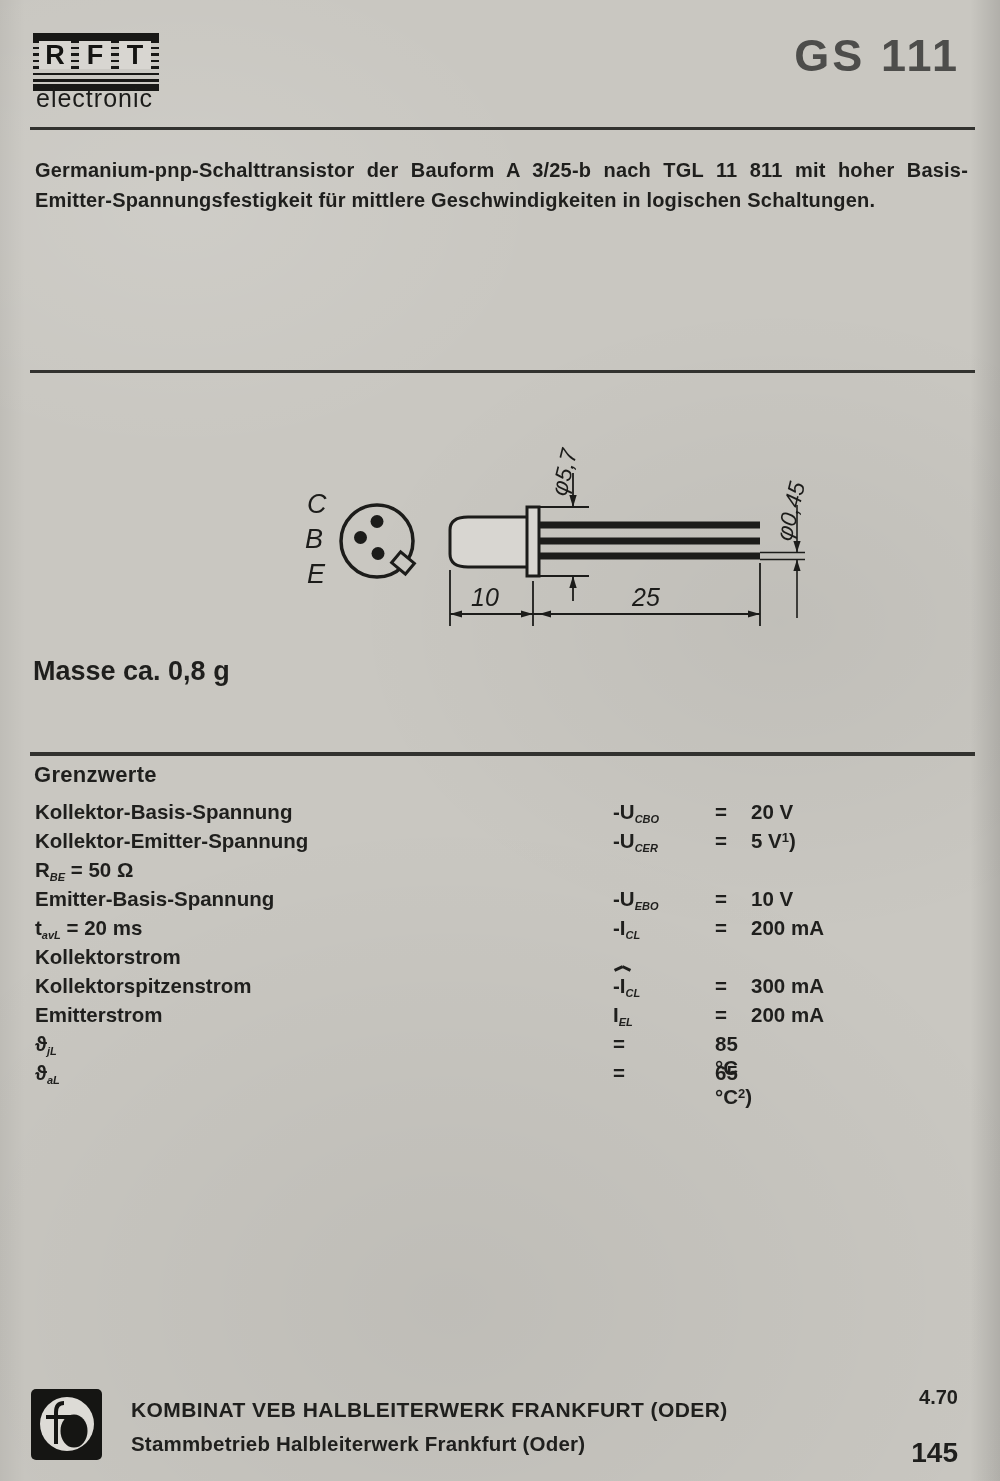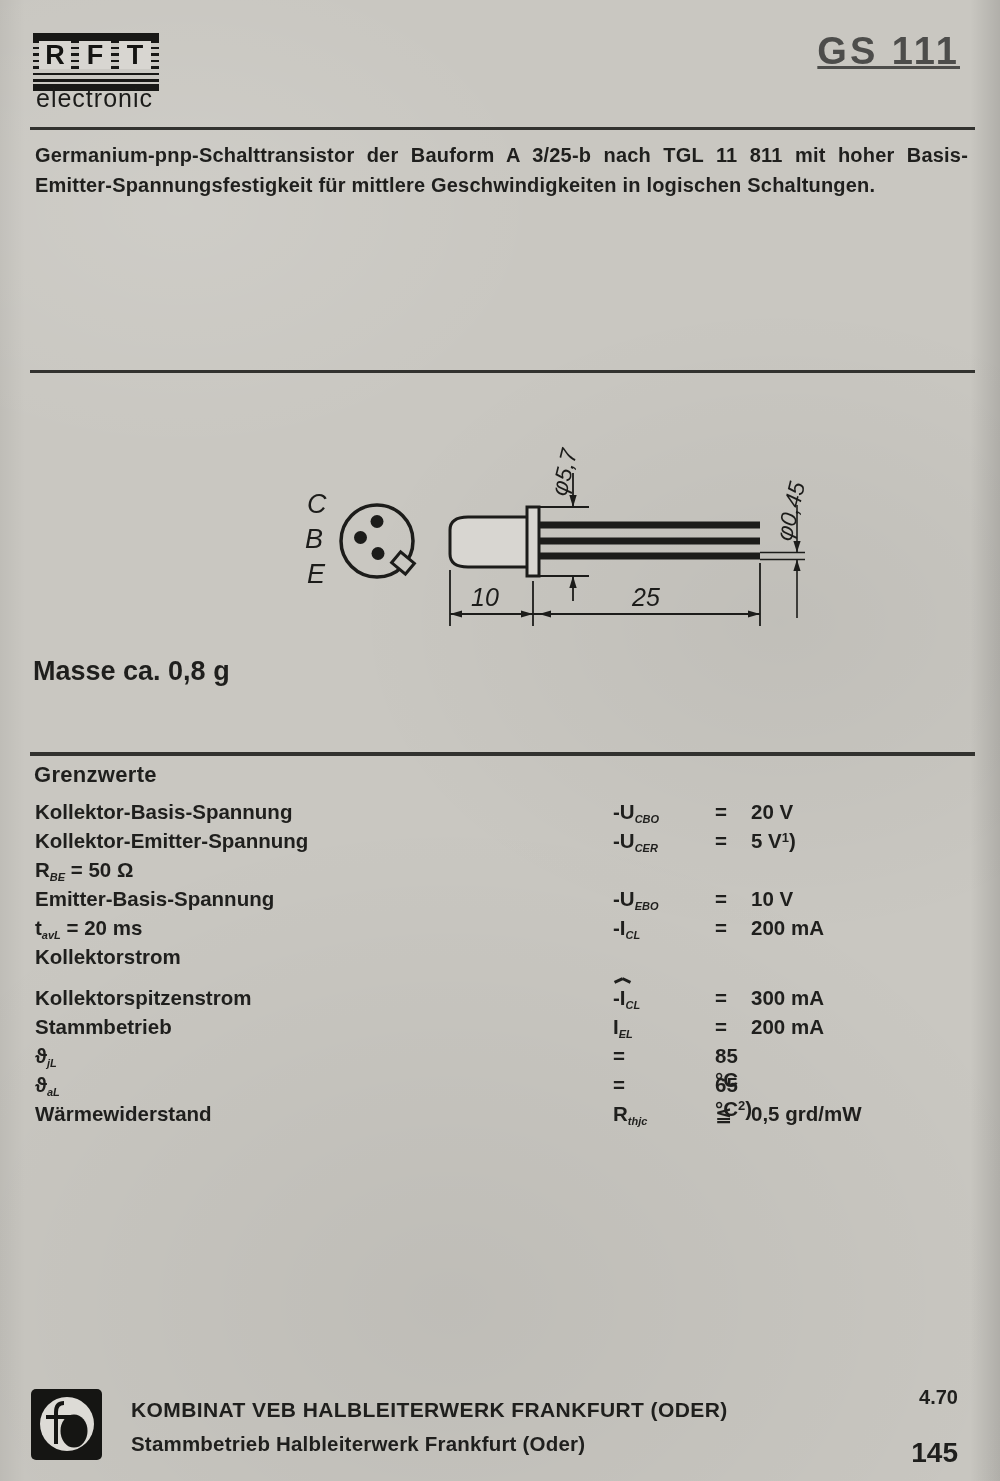--- a/index.html
+++ b/index.html
@@ -16,41 +16,41 @@
   .abs{position:absolute;}
 
   
   .rft-logo{left:33px;top:33px;width:126px;height:44px;border-top:7px solid #181816;border-bottom:7px solid #181816;}
   .rft-stripes{position:absolute;left:0;right:0;top:0;bottom:0;
     background:repeating-linear-gradient(180deg,#181816 0 2.5px,transparent 2.5px 6.5px);}
   .rft-letterbox{position:absolute;top:1px;width:32px;height:28px;background:#d8d6d1;
     display:flex;align-items:center;justify-content:center;font-weight:bold;font-size:27px;color:#141412;}
   .rft-l0{left:6px}.rft-l1{left:46px}.rft-l2{left:86px}
   .rft-sub{left:36px;top:84px;font-size:25px;letter-spacing:1px;color:#1b1b19;}
-  .product-title{right:40px;top:30px;font-size:38px;font-weight:bold;letter-spacing:3px;color:#4d4d4b;text-decoration:underline;}
+  .product-title{right:40px;top:30px;font-size:45px;font-weight:bold;letter-spacing:3px;color:#4d4d4b;}
   .rule{left:30px;width:945px;height:3px;background:#32322f;}
   .rule1{top:127px;} .rule2{top:370px;} .rule3{top:752px;height:4px;}
 
   
-  .description{left:35px;top:140px;width:933px;font-size:20px;font-weight:bold;
+  .description{left:35px;top:155px;width:933px;font-size:20px;font-weight:bold;
     line-height:30px;text-align:justify;letter-spacing:.2px;}
 
   
   .drawing{left:280px;top:430px;width:560px;height:240px;}
   .drawing text{fill:#1c1c1a;font-family:"Liberation Sans","DejaVu Sans",sans-serif;font-style:italic;}
 
   
   .mass-note{left:33px;top:656px;font-size:27px;font-weight:bold;}
   .gw-heading{left:34px;top:762px;font-size:22px;font-weight:bold;letter-spacing:.3px;}
 
   
   .gw-table{left:35px;top:800px;width:930px;}
   .gw-row{display:grid;grid-template-columns:578px 102px 36px 1fr;height:29px;align-items:baseline;
     font-size:20.5px;font-weight:bold;}
-  .gw-row.gap{margin-top:12px;}
+  .gw-row.gap{}
   .ssub{font-size:11px;font-weight:bold;vertical-align:-4px;letter-spacing:0;font-style:italic;}
   .fsup{font-size:13px;font-weight:bold;vertical-align:6px;}
   .gw-rel{text-align:left;}
   .hatwrap{position:relative;display:inline-block;}
   .hat{position:absolute;left:-5px;right:-5px;top:-10px;height:8px;}
   .hat::before,.hat::after{content:"";position:absolute;top:3px;width:58%;height:2.6px;background:#1f1f1d;}
   .hat::before{left:-4%;transform:rotate(-26deg);}
   .hat::after{right:-4%;transform:rotate(26deg);}
 
   
@@ -184,44 +184,38 @@
   </div>
 
   <div class="gw-row gap">
     <div class="gw-param"><span>Kollektorspitzenstrom</span><sub class="ssub"></sub><span></span></div>
     <div class="gw-sym"><span>-</span><span class="hatwrap"><span>I</span><span class="hat"></span></span><sub class="ssub">CL</sub></div>
     <div class="gw-rel">=</div>
     <div class="gw-val"><span>300 mA</span><sup class="fsup"></sup><span></span></div>
   </div>
 
   <div class="gw-row">
-    <div class="gw-param"><span>Stammbetrieb</span><sub class="ssub"></sub><span></span></div>
+    <div class="gw-param"><span>Emitterstrom</span><sub class="ssub"></sub><span></span></div>
     <div class="gw-sym"><span>I</span><span class="hatwrap"><span></span></span><sub class="ssub">EL</sub></div>
     <div class="gw-rel">=</div>
     <div class="gw-val"><span>200 mA</span><sup class="fsup"></sup><span></span></div>
   </div>
 
   <div class="gw-row">
     <div class="gw-sym"><span>ϑ</span><span class="hatwrap"><span></span></span><sub class="ssub">jL</sub></div>
     <div class="gw-rel">=</div>
     <div class="gw-val"><span>85 °C</span><sup class="fsup"></sup><span></span></div>
   </div>
 
   <div class="gw-row">
     <div class="gw-sym"><span>ϑ</span><span class="hatwrap"><span></span></span><sub class="ssub">aL</sub></div>
     <div class="gw-rel">=</div>
     <div class="gw-val"><span>65 °C</span><sup class="fsup">2</sup><span>)</span></div>
   </div>
 
-  <div class="gw-row">
-    <div class="gw-param"><span>Wärmewiderstand</span><sub class="ssub"></sub><span></span></div>
-    <div class="gw-sym"><span>R</span><span class="hatwrap"><span></span></span><sub class="ssub">thjc</sub></div>
-    <div class="gw-rel">≦</div>
-    <div class="gw-val"><span>0,5 grd/mW</span><sup class="fsup"></sup><span></span></div>
-  </div>
 </div>
 
   <svg class="abs hl-logo" viewBox="0 0 71 71">
     <rect x="0" y="0" width="71" height="71" rx="5" fill="#151513"></rect>
     <circle cx="36" cy="35" r="27" fill="#dddbd6"></circle>
     <ellipse cx="43" cy="42" rx="13.5" ry="16.5" fill="#151513"></ellipse>
     <path d="M33,14 Q25,14 25,23 L25,55" fill="none" stroke="#151513" stroke-width="4"></path>
     <path d="M15,28 L40,28" fill="none" stroke="#151513" stroke-width="4"></path>
   </svg>
   <div class="abs company2">Stammbetrieb Halbleiterwerk Frankfurt (Oder)</div>

